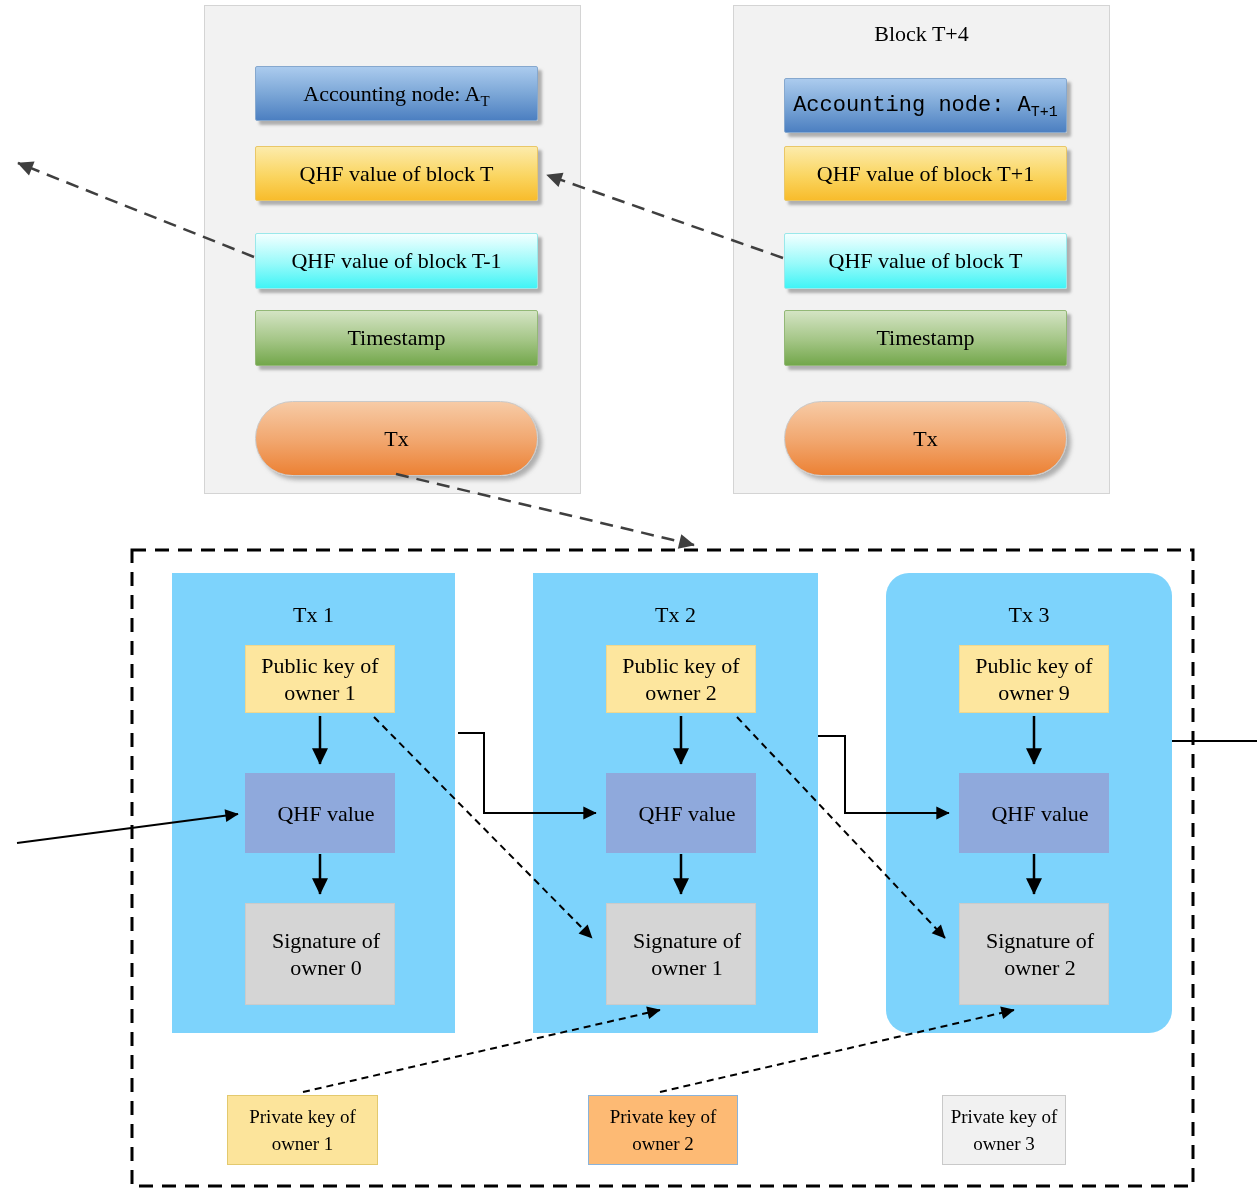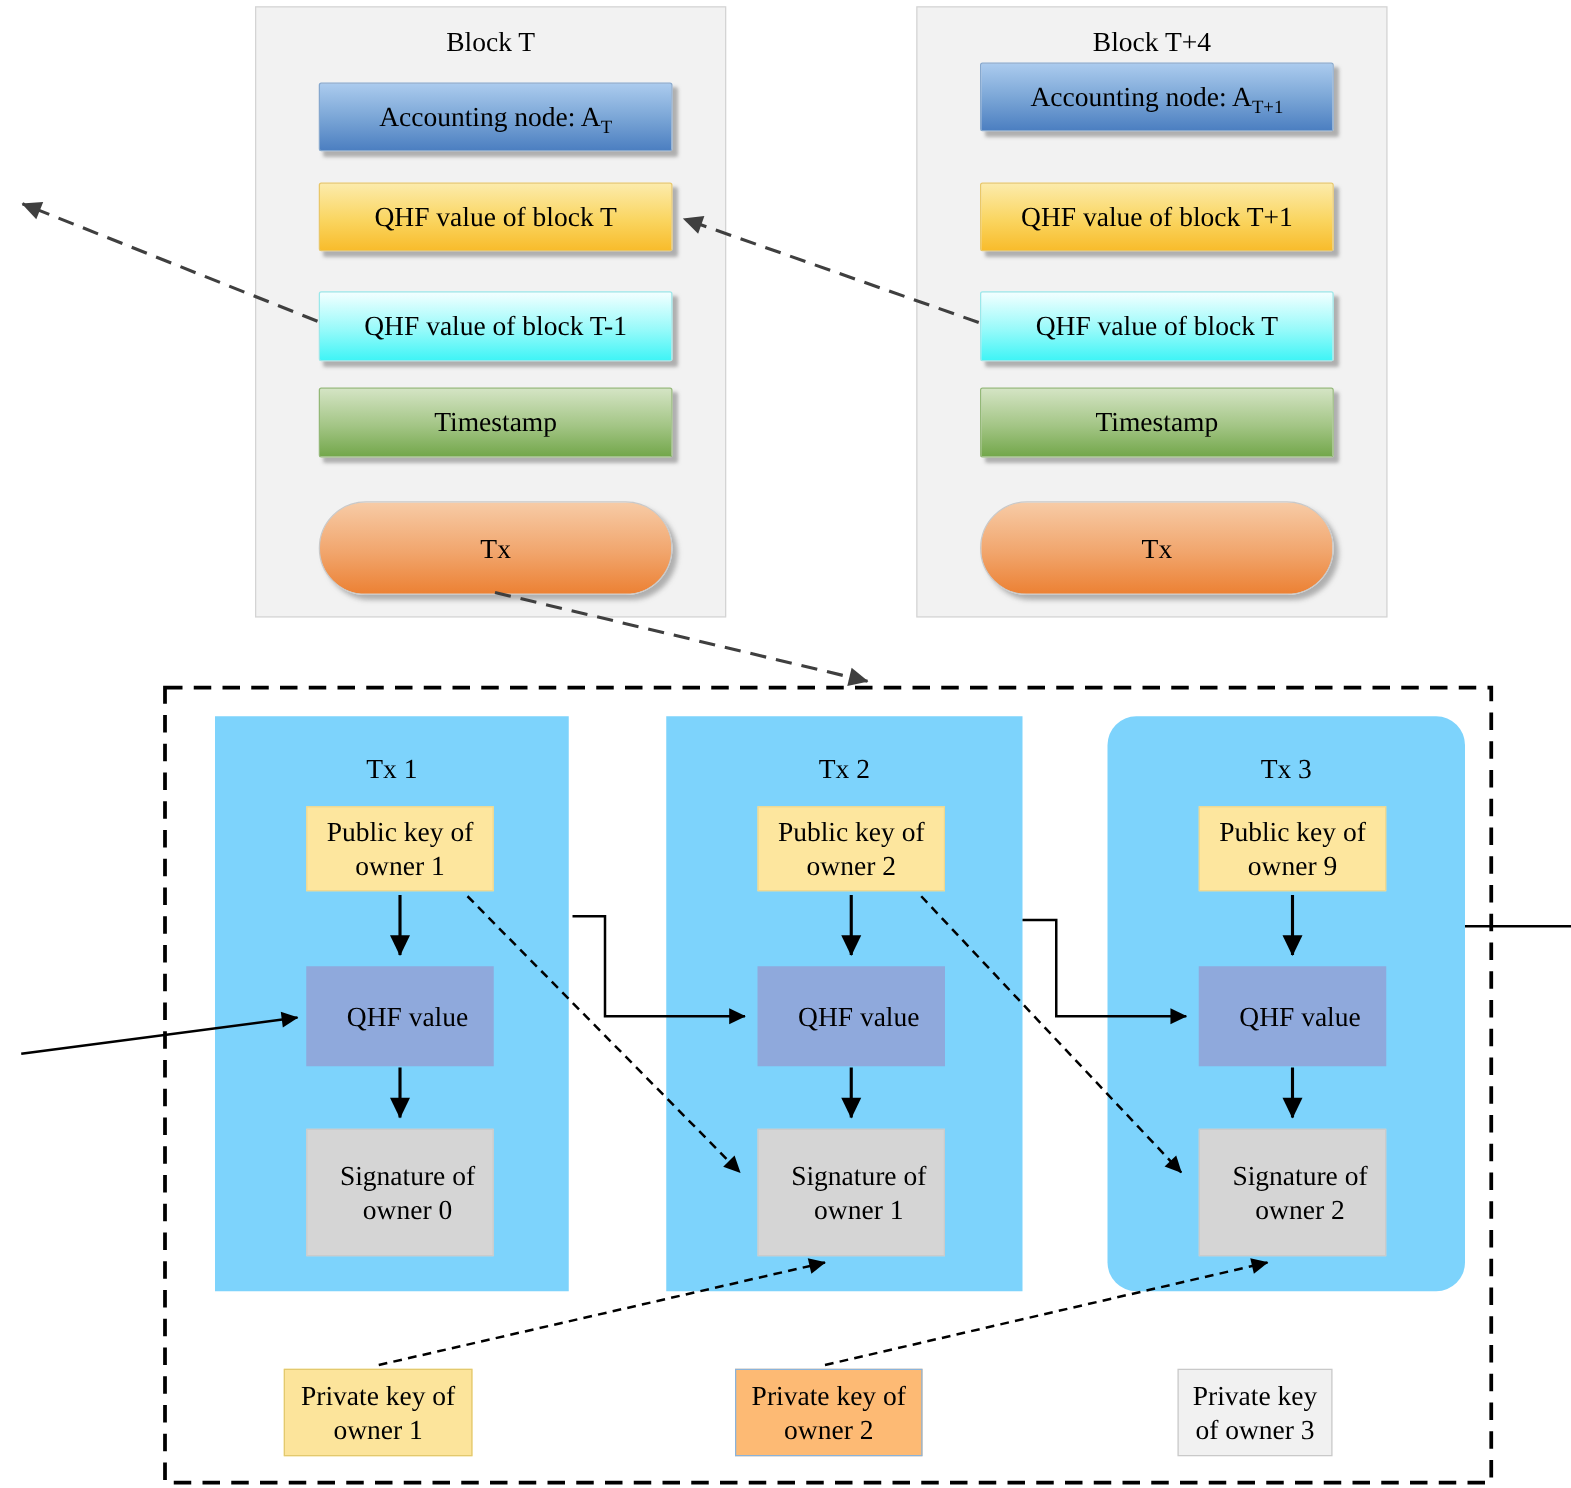--- a/index.html
+++ b/index.html
@@ -45,55 +45,54 @@
     position:absolute;left:73px;width:150px;box-sizing:border-box;
     display:flex;align-items:center;justify-content:center;
     font-size:22px;line-height:27px;text-align:center;padding:0 3px;
   }
   .n-pubkey{top:72px;height:68px;background:#FDE69E;border:1px solid #EFD88F;}
   .n-qhf  {top:200px;height:80px;background:#8FA9DC;padding-left:15px;}
   .n-sig  {top:330px;height:102px;background:#D5D5D5;border:1px solid #CBCBCB;padding-left:15px;}
   .pk{
     position:absolute;top:1095px;height:70px;box-sizing:border-box;
     display:flex;align-items:center;justify-content:center;
-    font-size:22px;line-height:27px;text-align:center;
+    font-size:19px;line-height:27px;text-align:center;
   }
   .pk-yellow{background:#FCE49B;border:1px solid #E3C96E;}
   .pk-blue  {background:#fdba74;border:1px solid #8AB3DA;text-align:center;}
   .pk-gray  {background:#F1F1F1;border:1px solid #C9C9C9;}
   
   .overlay{position:absolute;left:0;top:0;width:1257px;height:1190px;pointer-events:none;}
 </style>
 </head>
 <body>
 
 <div class="canvas">
 
   <div class="block" style="left:204px;">
-    <div class="block-title">Block T</div>
     <div class="field f-blue" style="top:60px;">
       <span><span>Accounting node: A</span><span class="subsc">T</span></span>
     </div>
     <div class="field f-yellow" style="top:140px;">
       <span>QHF value of block T</span>
     </div>
     <div class="field f-cyan" style="top:227px;height:56px;">
       <span>QHF value of block T-1</span>
     </div>
     <div class="field f-green" style="top:304px;height:56px;">
       <span>Timestamp</span>
     </div>
     <div class="field pill" style="top:395px;">
       <span>Tx</span>
     </div>
   </div>
 
   <div class="block" style="left:733px;">
     <div class="block-title">Block T+4</div>
-    <div class="field f-blue" style="top:44px;">
+    <div class="field f-blue" style="top:72px;font-family:Liberation Mono, monospace;">
       <span><span>Accounting node: A</span><span class="subsc">T+1</span></span>
     </div>
     <div class="field f-yellow" style="top:140px;">
       <span>QHF value of block T+1</span>
     </div>
     <div class="field f-cyan" style="top:227px;height:56px;">
       <span>QHF value of block T</span>
     </div>
     <div class="field f-green" style="top:304px;height:56px;">
       <span>Timestamp</span>

